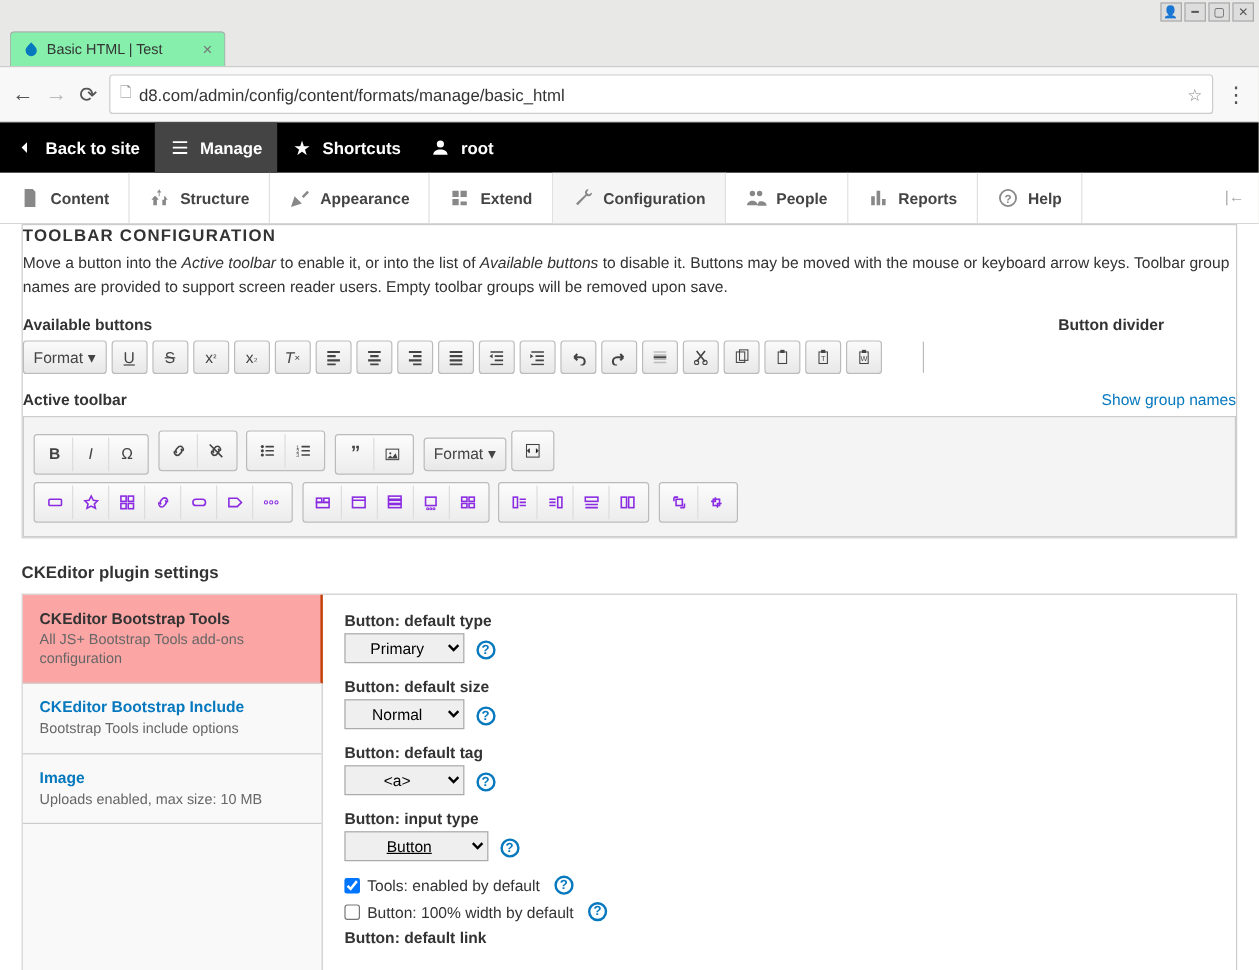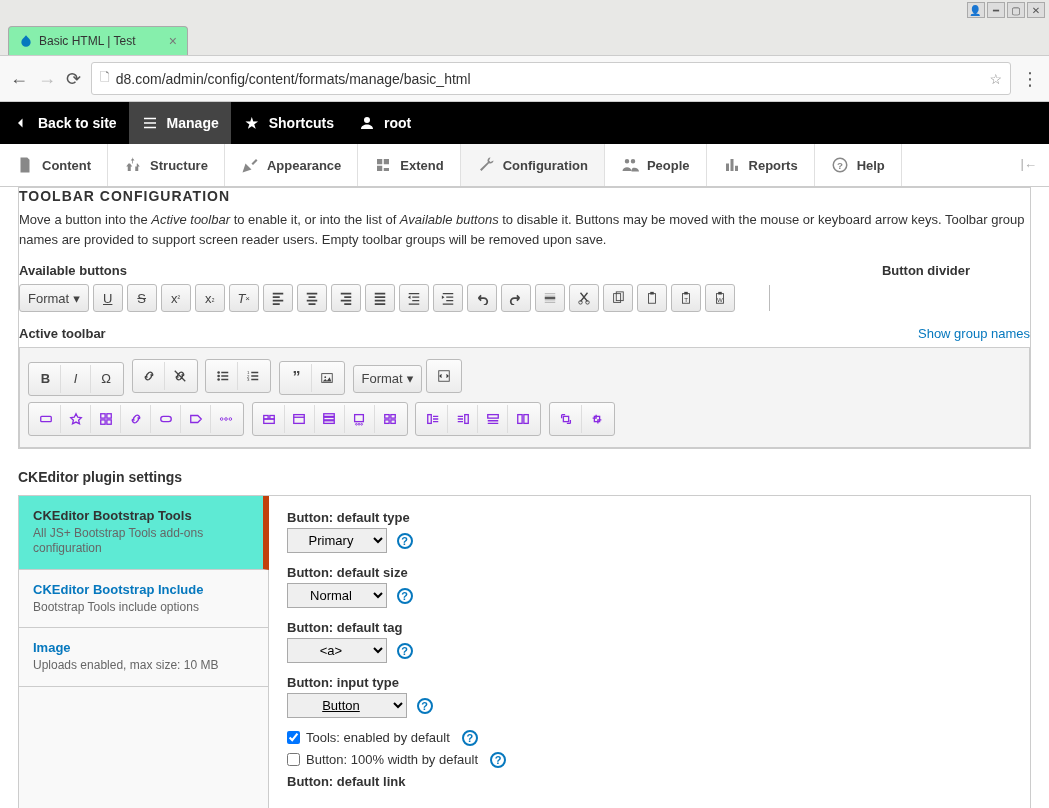--- a/index.html
+++ b/index.html
@@ -57,21 +57,21 @@
 .tb-group .tb-btn { border: none; border-right: 1px solid #ddd; border-radius: 0; background: transparent; }
 .tb-group .tb-btn:last-child { border-right: none; }
 .tb-group.purple .tb-btn { color: #8a2be2; }
 .tb-group.purple svg { stroke: #8a2be2; fill: none; }
 
 .plugin-heading { font-weight: bold; font-size: 14px; margin: 20px 0 10px; }
 
 .settings-panel { border: 1px solid #ccc; display: flex; background: #fff; }
 .vtabs { width: 250px; background: #f9f9f9; border-right: 1px solid #ccc; }
 .vtab { padding: 12px 14px; border-bottom: 1px solid #ccc; }
-.vtab.active { background: #5eead4; border-right: 6px solid #c2410c; margin-right: -1px; }
+.vtab.active { background: #fca5a5; border-right: 2px solid #c2410c; margin-right: -1px; }
 .vtab-title { font-weight: bold; font-size: 13px; color: #333; margin-bottom: 3px; }
 .vtab-title.link { color: #0678be; }
 .vtab-desc { font-size: 12px; color: #666; line-height: 1.3; }
 
 .settings-form { flex: 1; padding: 14px 18px; }
 .form-item { margin-bottom: 12px; }
 .form-label { font-weight: bold; font-size: 13px; display: block; margin-bottom: 3px; }
 .form-select { border: 1px solid #aaa; background: #efefef; padding: 3px 1px; font-size: 13px; min-width: 100px; text-align: center; }
 .form-select.wide { min-width: 120px; text-decoration: underline; }
 .help-icon { display: inline-flex; width: 16px; height: 16px; border: 2px solid #0678be; color: #0678be; border-radius: 50%; align-items: center; justify-content: center; font-size: 11px; font-weight: bold; margin-left: 6px; vertical-align: middle; }

